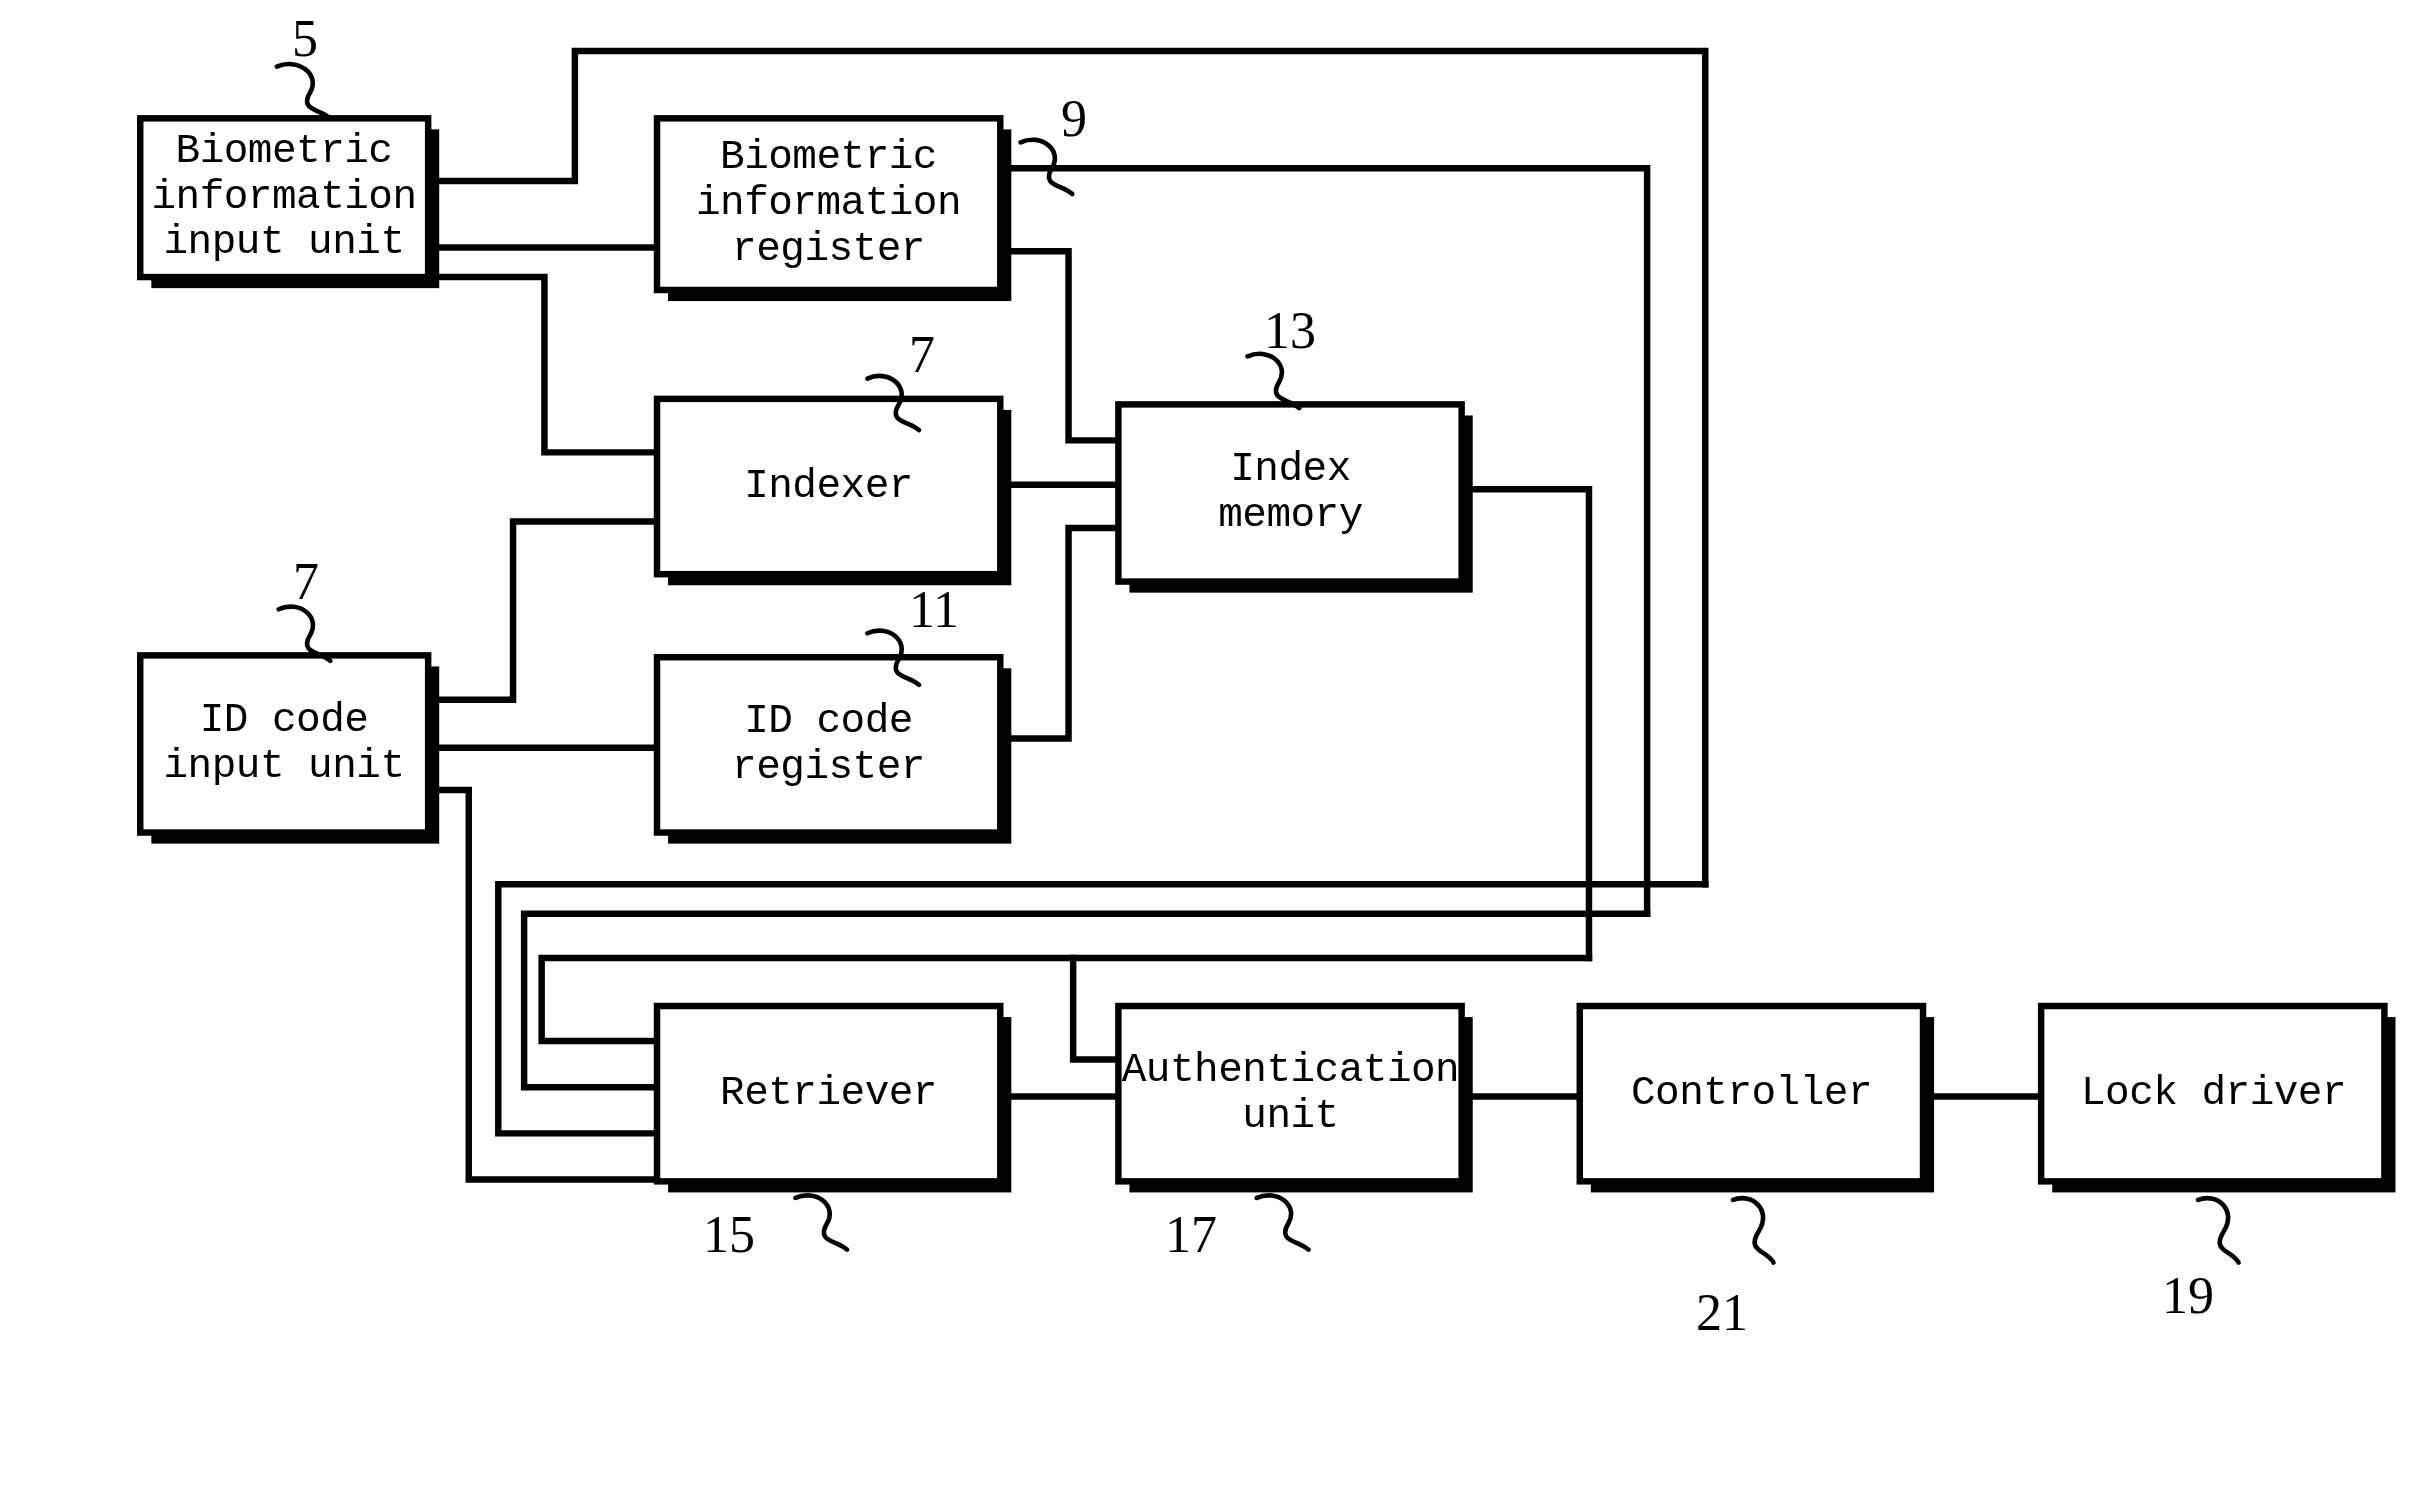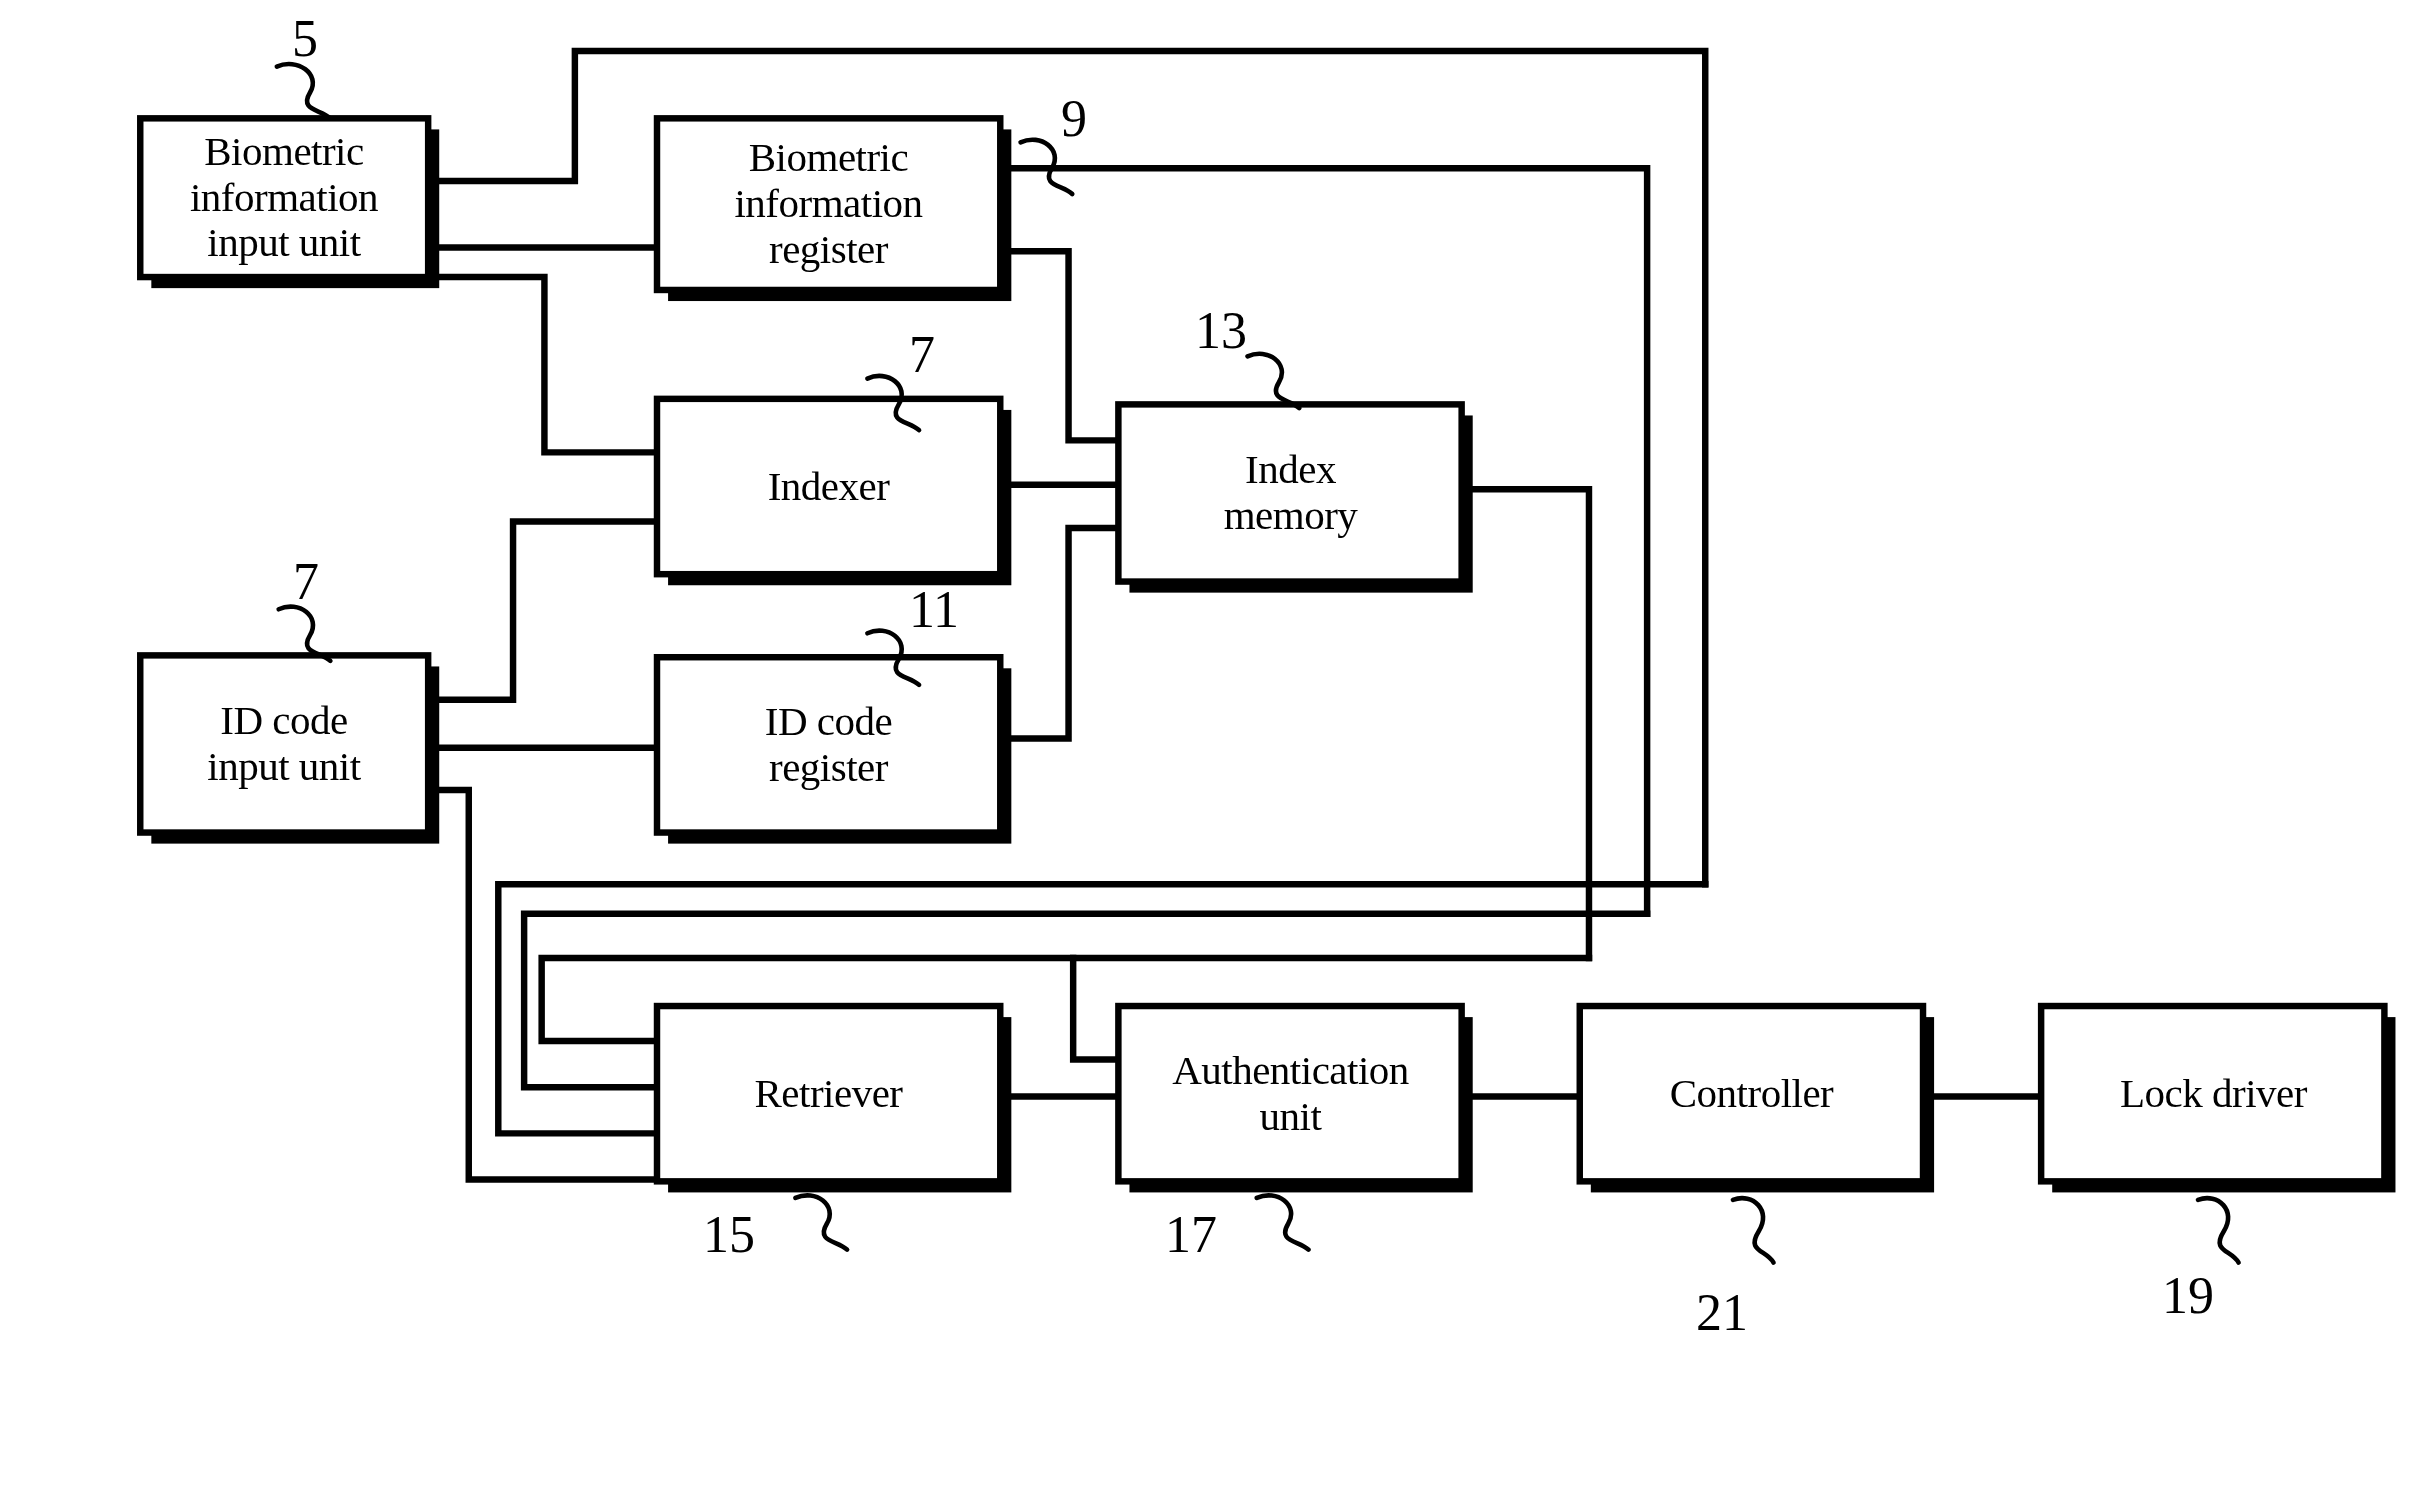--- a/index.html
+++ b/index.html
@@ -9,21 +9,21 @@
     position:relative;
     width:2413px;height:1511px;
     background:#ffffff;
     overflow:hidden;
   }
   svg.layer{position:absolute;top:0;left:0;width:2413px;height:1511px;}
   .blk-label{
     position:absolute;
     display:flex;align-items:center;justify-content:center;
     text-align:center;
-    font-family:Liberation Serif, serif;
+    font-family:Liberation Mono, monospace;
     color:#000;
     font-size:41px;
     line-height:1.12;
     letter-spacing:-0.5px;
     pointer-events:none;
     white-space:pre-line;
   }
   .ref-num{
     position:absolute;
     font-family:"Liberation Serif", serif;
@@ -142,21 +142,21 @@
   <div class="blk-label" style="left:1119px;top:1006px;width:343px;height:175px;">Authentication
 unit</div>
 
   <div class="blk-label" style="left:2042px;top:1006px;width:343px;height:175px;">Lock driver</div>
 
   <div class="blk-label" style="left:1580px;top:1006px;width:343px;height:175px;">Controller</div>
 
   <div class="ref-num" style="left:292px;top:9.2px;">5</div>
   <div class="ref-num" style="left:1061px;top:89px;">9</div>
   <div class="ref-num" style="left:909px;top:325px;">7</div>
-  <div class="ref-num" style="left:1195px;top:301px;">13</div>
+  <div class="ref-num" style="left:1264px;top:301px;">13</div>
   <div class="ref-num" style="left:293px;top:552px;">7</div>
   <div class="ref-num" style="left:909px;top:580px;">11</div>
   <div class="ref-num" style="left:703px;top:1205px;">15</div>
   <div class="ref-num" style="left:1165px;top:1205px;">17</div>
   <div class="ref-num" style="left:1696px;top:1266px;margin-top:17px;">21</div>
   <div class="ref-num" style="left:2162px;top:1266px;">19</div>
 
 </div>
 
 

